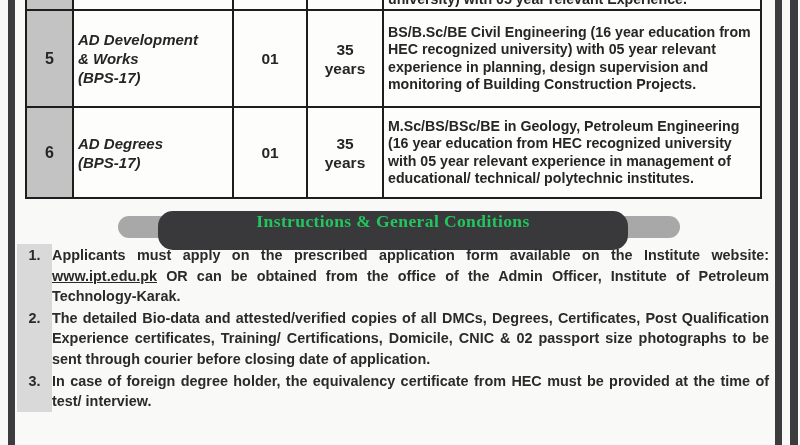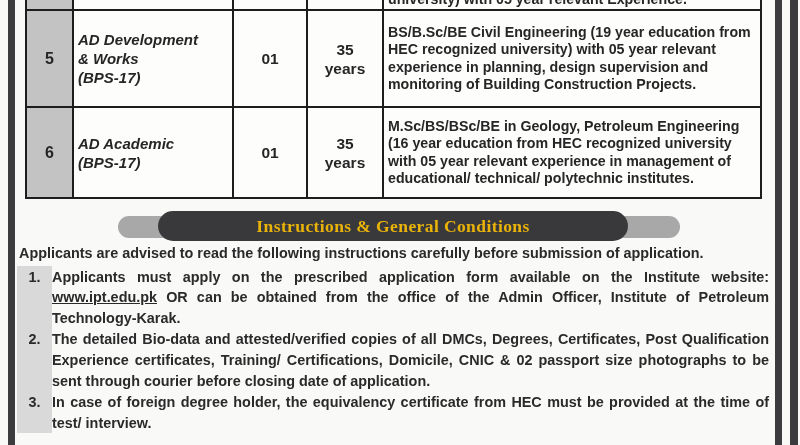--- a/index.html
+++ b/index.html
@@ -56,24 +56,24 @@
   }
   tr.partial td{border-top:none;}
   td.qual.tail{vertical-align:bottom;padding-bottom:1px;}
 
   
   .banner-gray{
     position:absolute;left:118px;top:216px;width:562px;height:22px;
     border-radius:12px;background:#a8a8a8;
   }
   .banner-dark{
-    position:absolute;left:158px;top:211px;width:470px;height:30px;
+    position:absolute;left:158px;top:211px;width:470px;height:39px;
     border-radius:15px;background:#39393b;
-    display:flex;align-items:center;justify-content:center;
-    color:#eab308;
+    display:flex;justify-content:center;
+    color:#22c55e;
     font-family:"Liberation Serif", serif;
     font-weight:700;font-size:17.5px;letter-spacing:.4px;
   }
 
   
   .instructions{
     position:absolute;left:17px;top:243px;width:752px;
     font-weight:700;font-size:14.4px;line-height:20.6px;
     color:#2a2a2a;
   }
@@ -134,46 +134,45 @@
         <td class="pos">
           <div>AD Development</div>
           <div>&amp; Works</div>
           <div>(BPS-17)</div>
         </td>
         <td class="center">01</td>
         <td class="center">
           <div>35</div>
           <div>years</div>
         </td>
-        <td class="qual">BS/B.Sc/BE Civil Engineering (19 year education from HEC recognized university) with 05 year relevant experience in planning, design supervision and monitoring of Building Construction Projects.</td>
+        <td class="qual">BS/B.Sc/BE Civil Engineering (16 year education from HEC recognized university) with 05 year relevant experience in planning, design supervision and monitoring of Building Construction Projects.</td>
       </tr>
       <tr style="height:91px">
         <td class="serial">6</td>
         <td class="pos">
-          <div>AD Academic</div>
+          <div>AD Degrees</div>
           <div>(BPS-17)</div>
         </td>
         <td class="center">01</td>
         <td class="center">
           <div>35</div>
           <div>years</div>
         </td>
         <td class="qual">M.Sc/BS/BSc/BE in Geology, Petroleum Engineering (16 year education from HEC recognized university with 05 year relevant experience in management of educational/ technical/ polytechnic institutes.</td>
       </tr>
     </tbody>
       </table>
   </div>
 
   <div class="banner-gray"></div>
   <div class="banner-dark">
     <span>Instructions &amp; General Conditions</span>
   </div>
 
   <div class="instructions">
-    <p class="intro">Applicants are advised to read the following instructions carefully before submission of application.</p>
     <div class="ilist">
       <div class="item">
         <div class="num">1.</div>
         <div class="txt">
           <span>Applicants must apply on the prescribed application form available on the Institute website: </span><span class="link">www.ipt.edu.pk</span><span> OR can be obtained from the office of the Admin Officer, Institute of Petroleum Technology-Karak.</span>
         </div>
       </div>
       <div class="item">
         <div class="num">2.</div>
         <div class="txt">The detailed Bio-data and attested/verified copies of all DMCs, Degrees, Certificates, Post Qualification Experience certificates, Training/ Certifications, Domicile, CNIC &amp; 02 passport size photographs to be sent through courier before closing date of application.</div>

